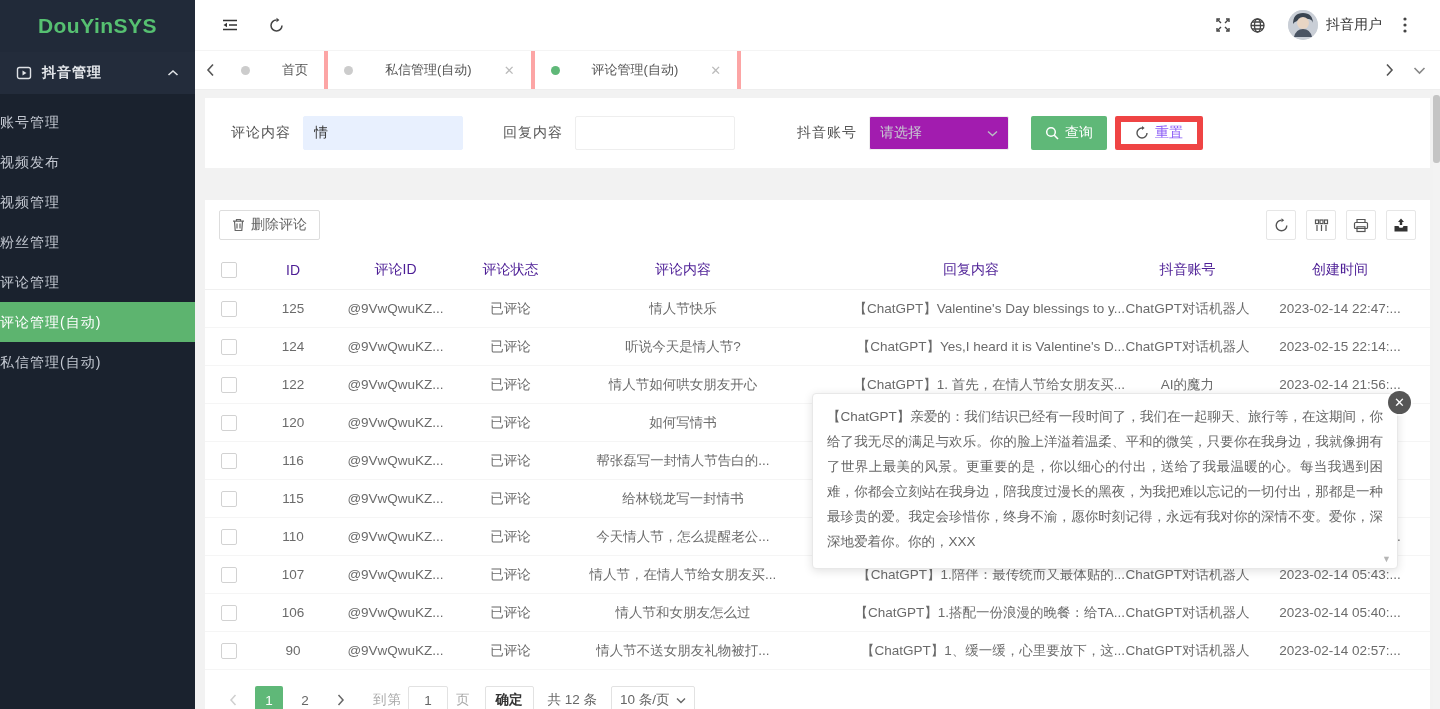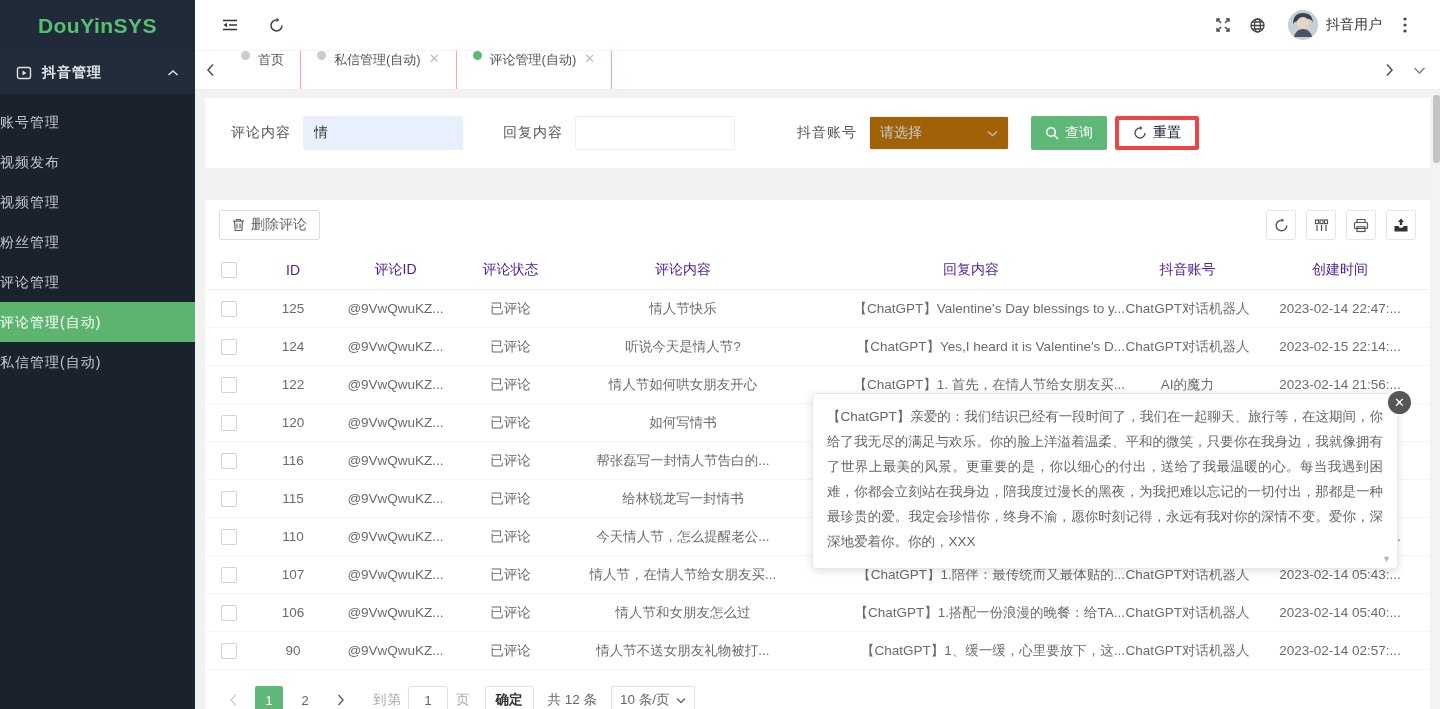--- a/index.html
+++ b/index.html
@@ -22,38 +22,38 @@
 
   .topbar { height:50px; background:#fff; display:flex; align-items:center; padding:0 18px; }
   .topbar .icon-btn { width:34px; height:34px; display:flex; align-items:center; justify-content:center; cursor:pointer; }
   .topbar .spacer { flex:1; }
   .username { font-size:14px; color:#333; margin:0 6px 0 8px; }
   .avatar { width:30px; height:30px; border-radius:50%; overflow:hidden; background:#cfd4da; display:flex; align-items:flex-end; justify-content:center; }
 
   .tabbar { height:40px; background:#fff; border-top:1px solid #f4f4f4; border-bottom:1px solid #eee; display:flex; align-items:center; }
   .tab-arrow { width:30px; display:flex; align-items:center; justify-content:center; cursor:pointer; color:#666; }
   .tabs { flex:1; display:flex; height:100%; }
-  .tab { display:flex; padding:0 16px; font-size:13px; color:#555; border-right:1px solid #fca5a5; cursor:pointer; }
+  .tab { display:flex; align-items:center; padding:0 16px; font-size:13px; color:#555; border-right:4px solid #fca5a5; cursor:pointer;gap:24px; }
   .tab .dot { width:9px; height:9px; border-radius:50%; background:#ccc; margin-right:8px; }
   .tab.active .dot { background:#5fb878; }
   .tab .close-x { margin-left:8px; color:#bbb; font-size:13px; }
 
   .content { flex:1; padding:8px 10px 0 10px; overflow:hidden; position:relative; }
 
   
   .filter-card { background:#fff; height:70px; display:flex; align-items:center; padding:0 26px; margin-bottom:32px; }
   .f-label { font-size:14px; color:#555; margin-right:12px; letter-spacing:1px; }
   .f-input { width:160px; height:34px; border:1px solid #eee; border-radius:2px; padding:0 10px; font-size:14px; color:#333; outline:none; }
   .f-input.filled { background:#e8f0fe; border-color:#e8f0fe; }
   .gap { width:40px; }
-  .f-select { width:140px; height:34px; border:1px solid #eee; border-radius:2px; display:flex; align-items:center; padding:0 10px; cursor:pointer; background:#a16207; }
+  .f-select { width:140px; height:34px; border:1px solid #eee; border-radius:2px; display:flex; align-items:center; padding:0 10px; cursor:pointer; background:#a21caf; }
   .f-select .ph { flex:1; color:#c7cbd1; font-size:14px; }
   .btn { height:34px; border-radius:2px; display:inline-flex; align-items:center; padding:0 14px; font-size:14px; cursor:pointer; }
   .btn-green { background:#5fb878; color:#fff; border:none; margin-left:22px; }
-  .btn-plain { background:#fff; color:#0f172a; border:4px solid #ef4444; margin-left:8px; }
+  .btn-plain { background:#fff; color:#8b5cf6; border:6px solid #ef4444; margin-left:8px; }
   .btn svg, .btn .bicon { margin-right:6px; }
 
   
   .table-card { background:#fff; position:relative; min-height:512px; }
   .t-toolbar { height:50px; display:flex; align-items:center; padding:0 14px; }
   .btn-del { height:30px; background:#fff; border:1px solid #ddd; border-radius:2px; color:#666; font-size:14px; display:inline-flex; align-items:center; padding:0 12px; cursor:pointer; }
   .btn-del svg { margin-right:6px; }
   .t-toolbar .spacer { flex:1; }
   .sq-btn { width:30px; height:30px; border:1px solid #e6e6e6; border-radius:2px; background:#fff; display:flex; align-items:center; justify-content:center; margin-left:10px; cursor:pointer; }
 

